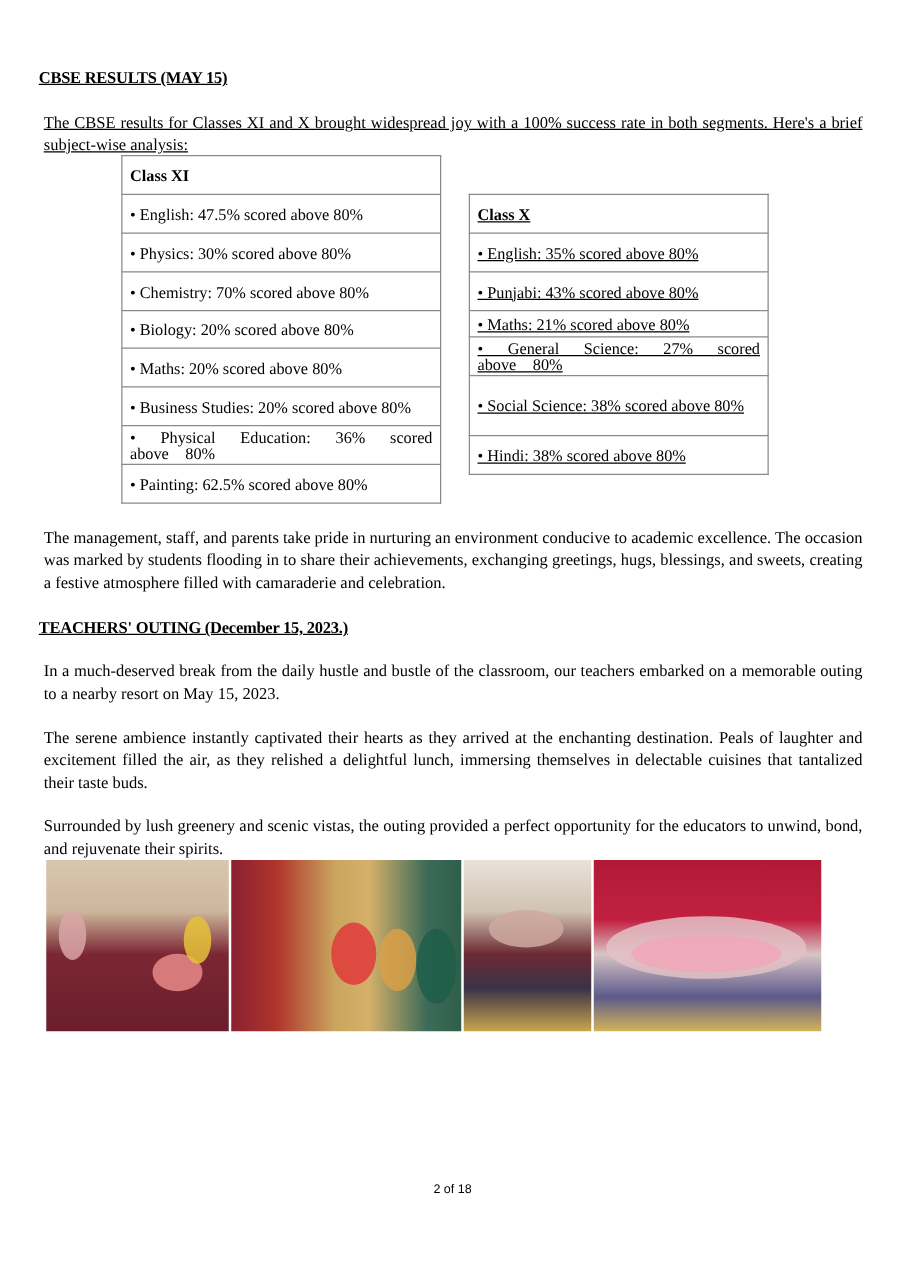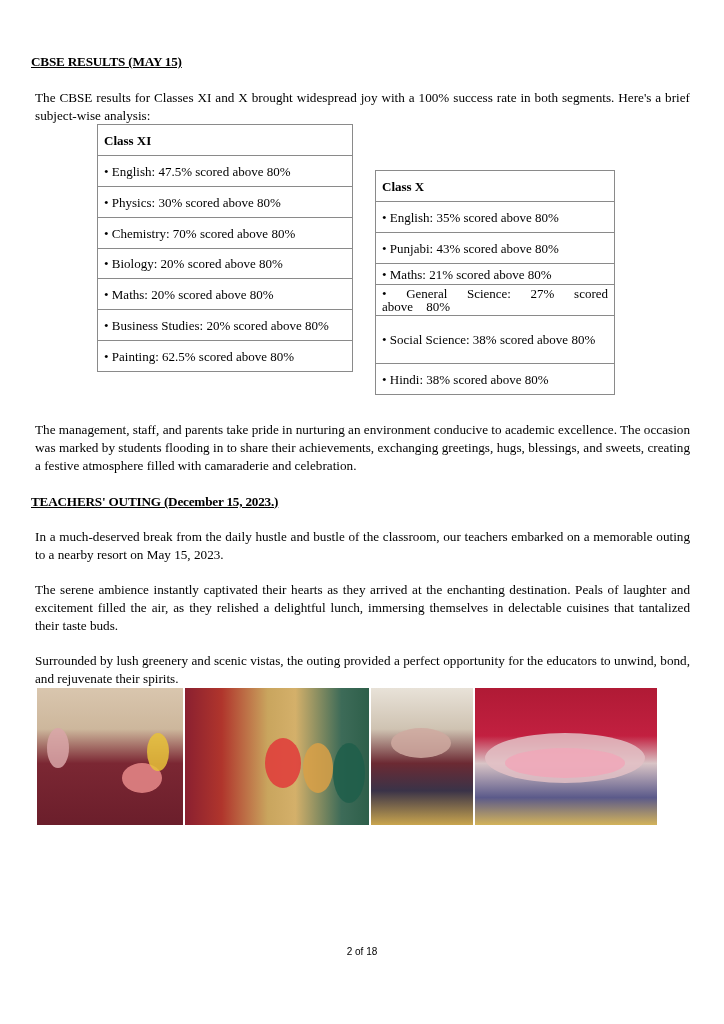--- a/index.html
+++ b/index.html
@@ -17,21 +17,21 @@
   }
   table.results {
     position: absolute; border-collapse: collapse; table-layout: fixed;
   }
   table.results td {
     border: 1px solid #8a8a8a; padding: 0 6px; vertical-align: middle;
     font-size: 13px; line-height: 13px; text-align: justify; text-align-last: left;
   }
   table.results td.hdr { font-weight: bold; }
   #tbl-xi { left: 97px; top: 124px; width: 256px; border-radius: 14px; }
-  #tbl-x { left: 375px; top: 170px; width: 240px; }
+  #tbl-x { left: 375px; top: 155px; width: 240px; text-decoration: underline; }
   .photos {
     position: absolute; left: 37px; top: 688px; height: 137px; width: 620px;
     display: flex; gap: 2px;
   }
   .photo { height: 137px; position: relative; overflow: hidden; }
   .p1 { width: 146px; background:
       linear-gradient(180deg, #d9c6ae 0%, #cdb79c 30%, #7b2733 55%, #6b1e2b 100%); }
   .p2 { width: 184px; background:
       linear-gradient(90deg, #8a2030 0%, #b0352c 20%, #c9a55e 45%, #d4b06a 60%, #3d6b58 85%, #2e5f4a 100%); }
   .p3 { width: 102px; background:
@@ -42,21 +42,21 @@
   .page-num {
     position: absolute; top: 946px; left: 0; width: 724px; text-align: center;
     font-family: "Liberation Sans", sans-serif; font-size: 10px;
   }
 </style>
 </head>
 <body>
 
 <div class="heading" style="top:54px;">CBSE RESULTS (MAY 15)</div>
 
-<p class="para" style="top:89px;">The CBSE results for Classes XI and X brought widespread joy with a 100% success rate in both segments. Here's a brief subject-wise analysis:</p>
+<p class="para" style="top:89px;text-decoration:underline;">The CBSE results for Classes XI and X brought widespread joy with a 100% success rate in both segments. Here's a brief subject-wise analysis:</p>
 
 <table id="tbl-xi" class="results">
   <tbody>
       <tr style="height:31px;">
         <td class="hdr">Class XI</td>
       </tr>
   <tr style="height:31px;">
         <td>• English: 47.5% scored above 80%</td>
       </tr>
   <tr style="height:31px;">
@@ -66,20 +66,23 @@
         <td>• Chemistry: 70% scored above 80%</td>
       </tr>
   <tr style="height:30px;">
         <td>• Biology: 20% scored above 80%</td>
       </tr>
   <tr style="height:31px;">
         <td>• Maths: 20% scored above 80%</td>
       </tr>
   <tr style="height:31px;">
         <td>• Business Studies: 20% scored above 80%</td>
+      </tr>
+  <tr style="height:31px;">
+        <td style="word-spacing:10px;">• Physical Education: 36% scored above 80%</td>
       </tr>
   <tr style="height:31px;">
         <td>• Painting: 62.5% scored above 80%</td>
       </tr>
 </tbody>
   </table>
 
 <table id="tbl-x" class="results">
   <tbody>
       <tr style="height:31px;">

